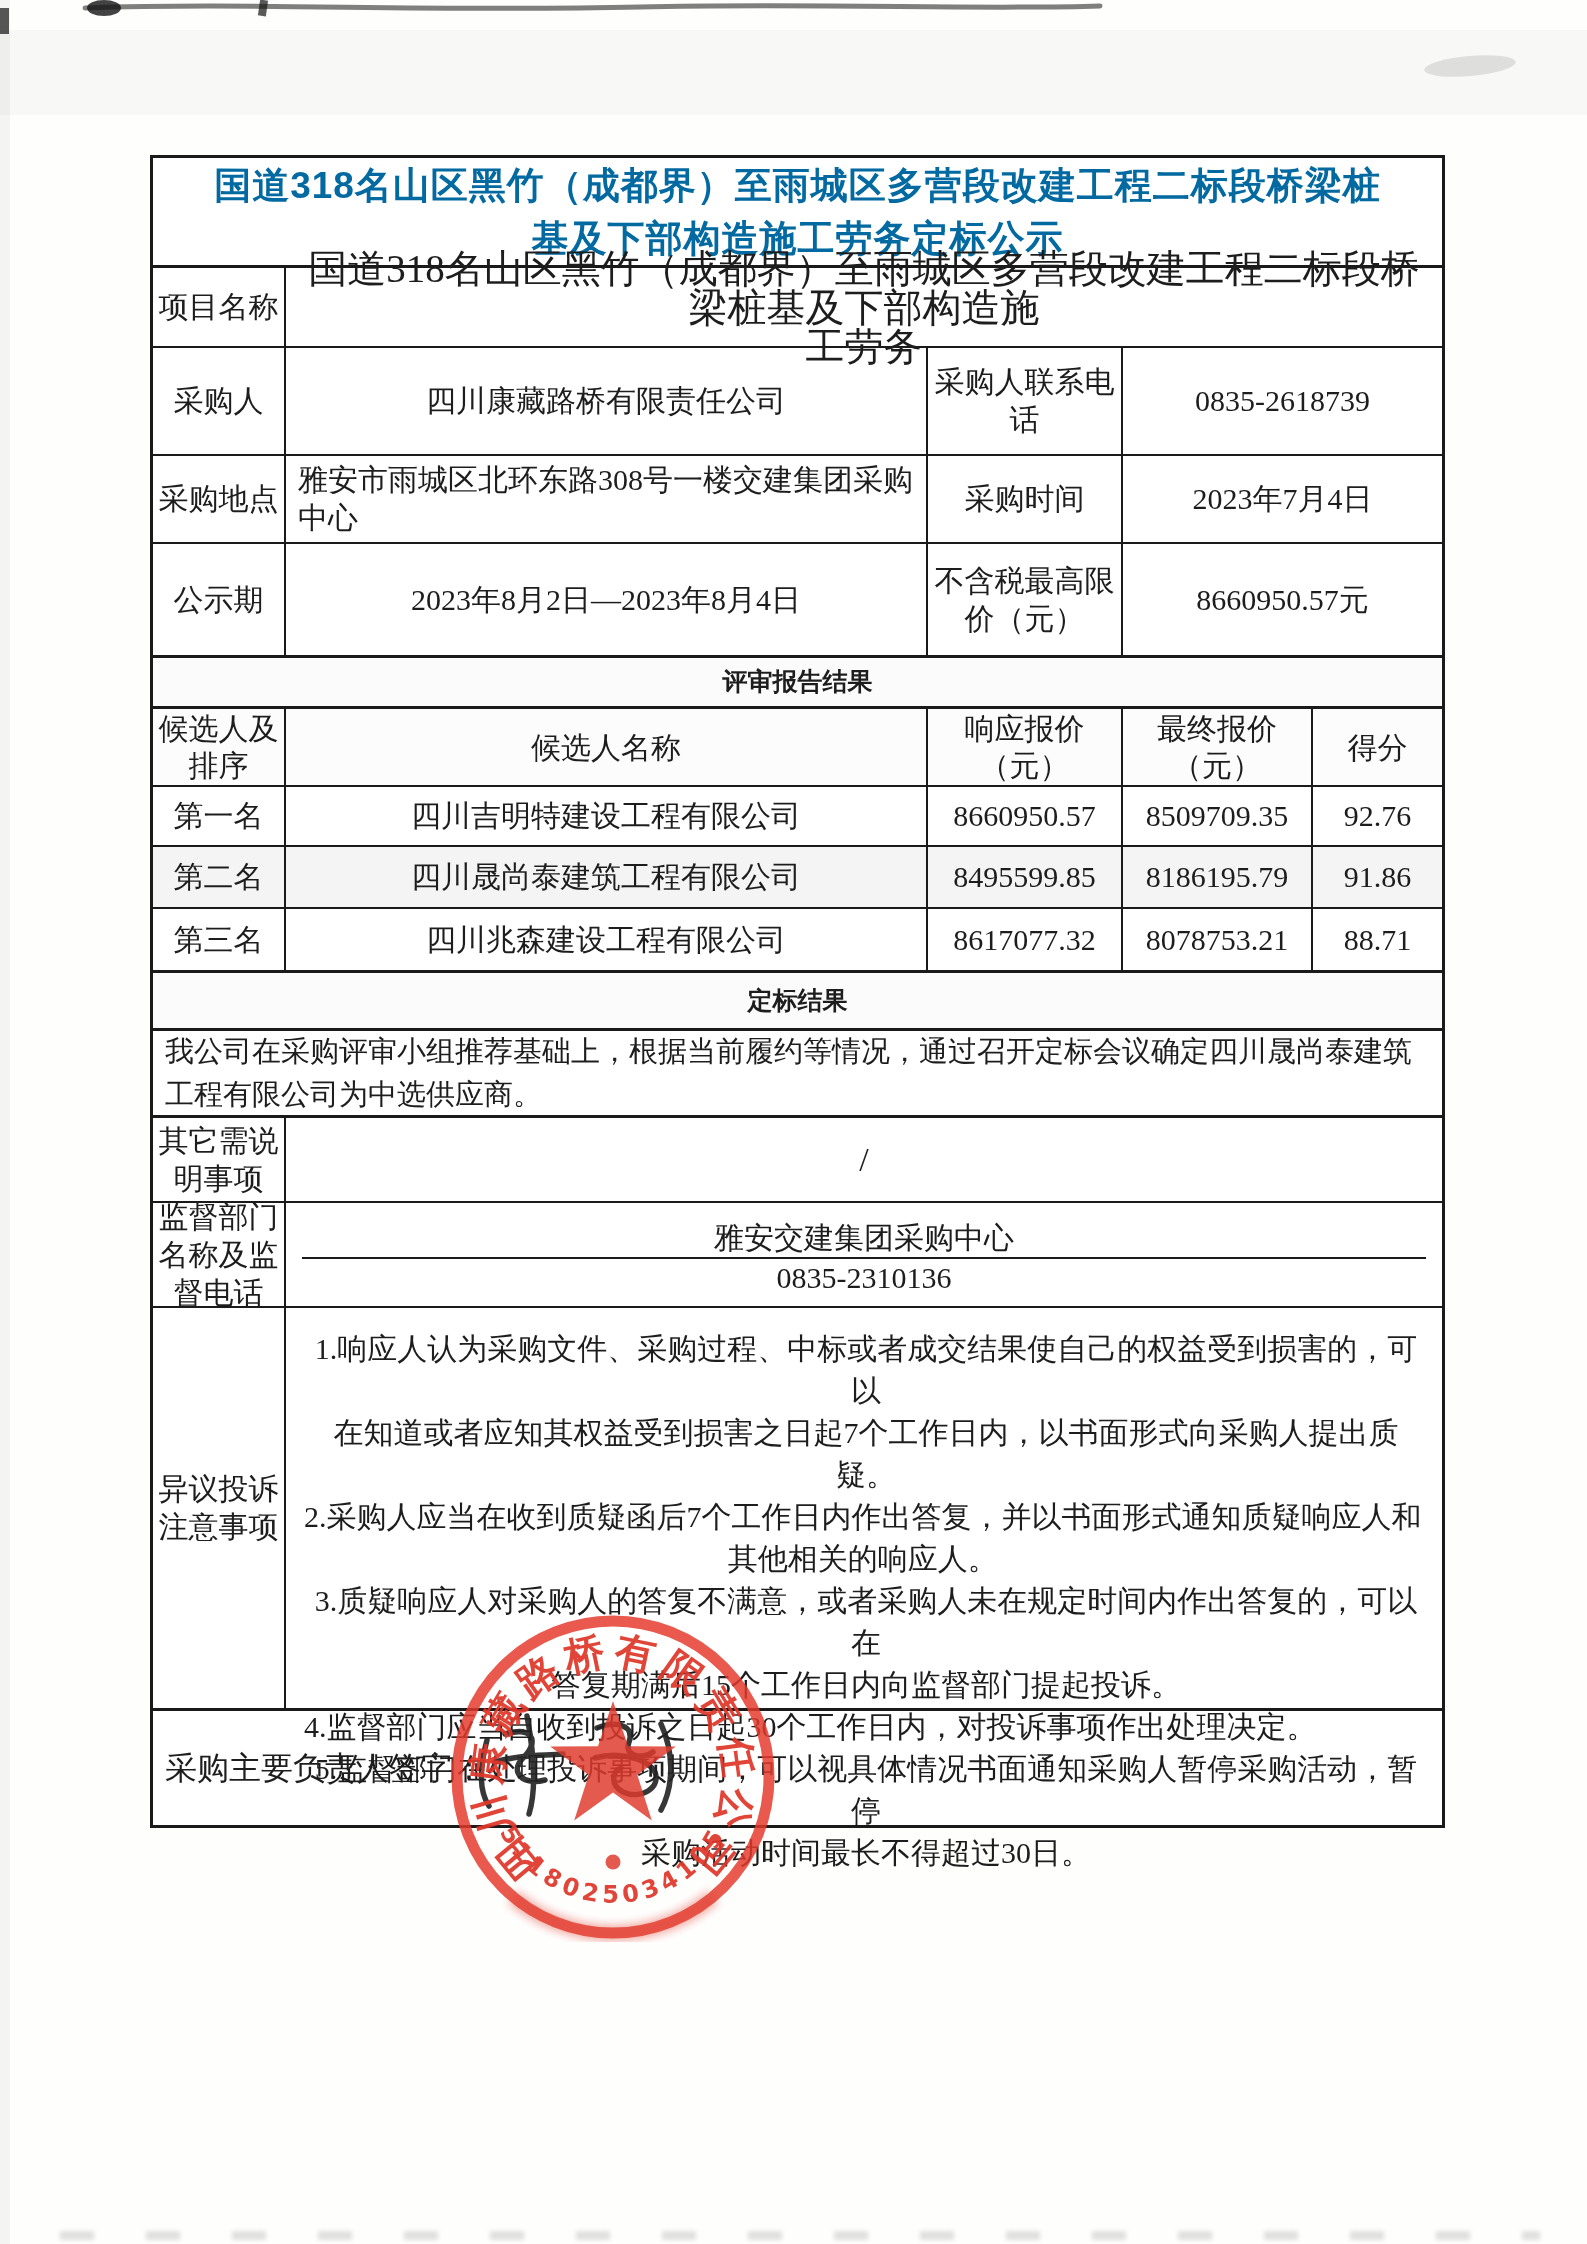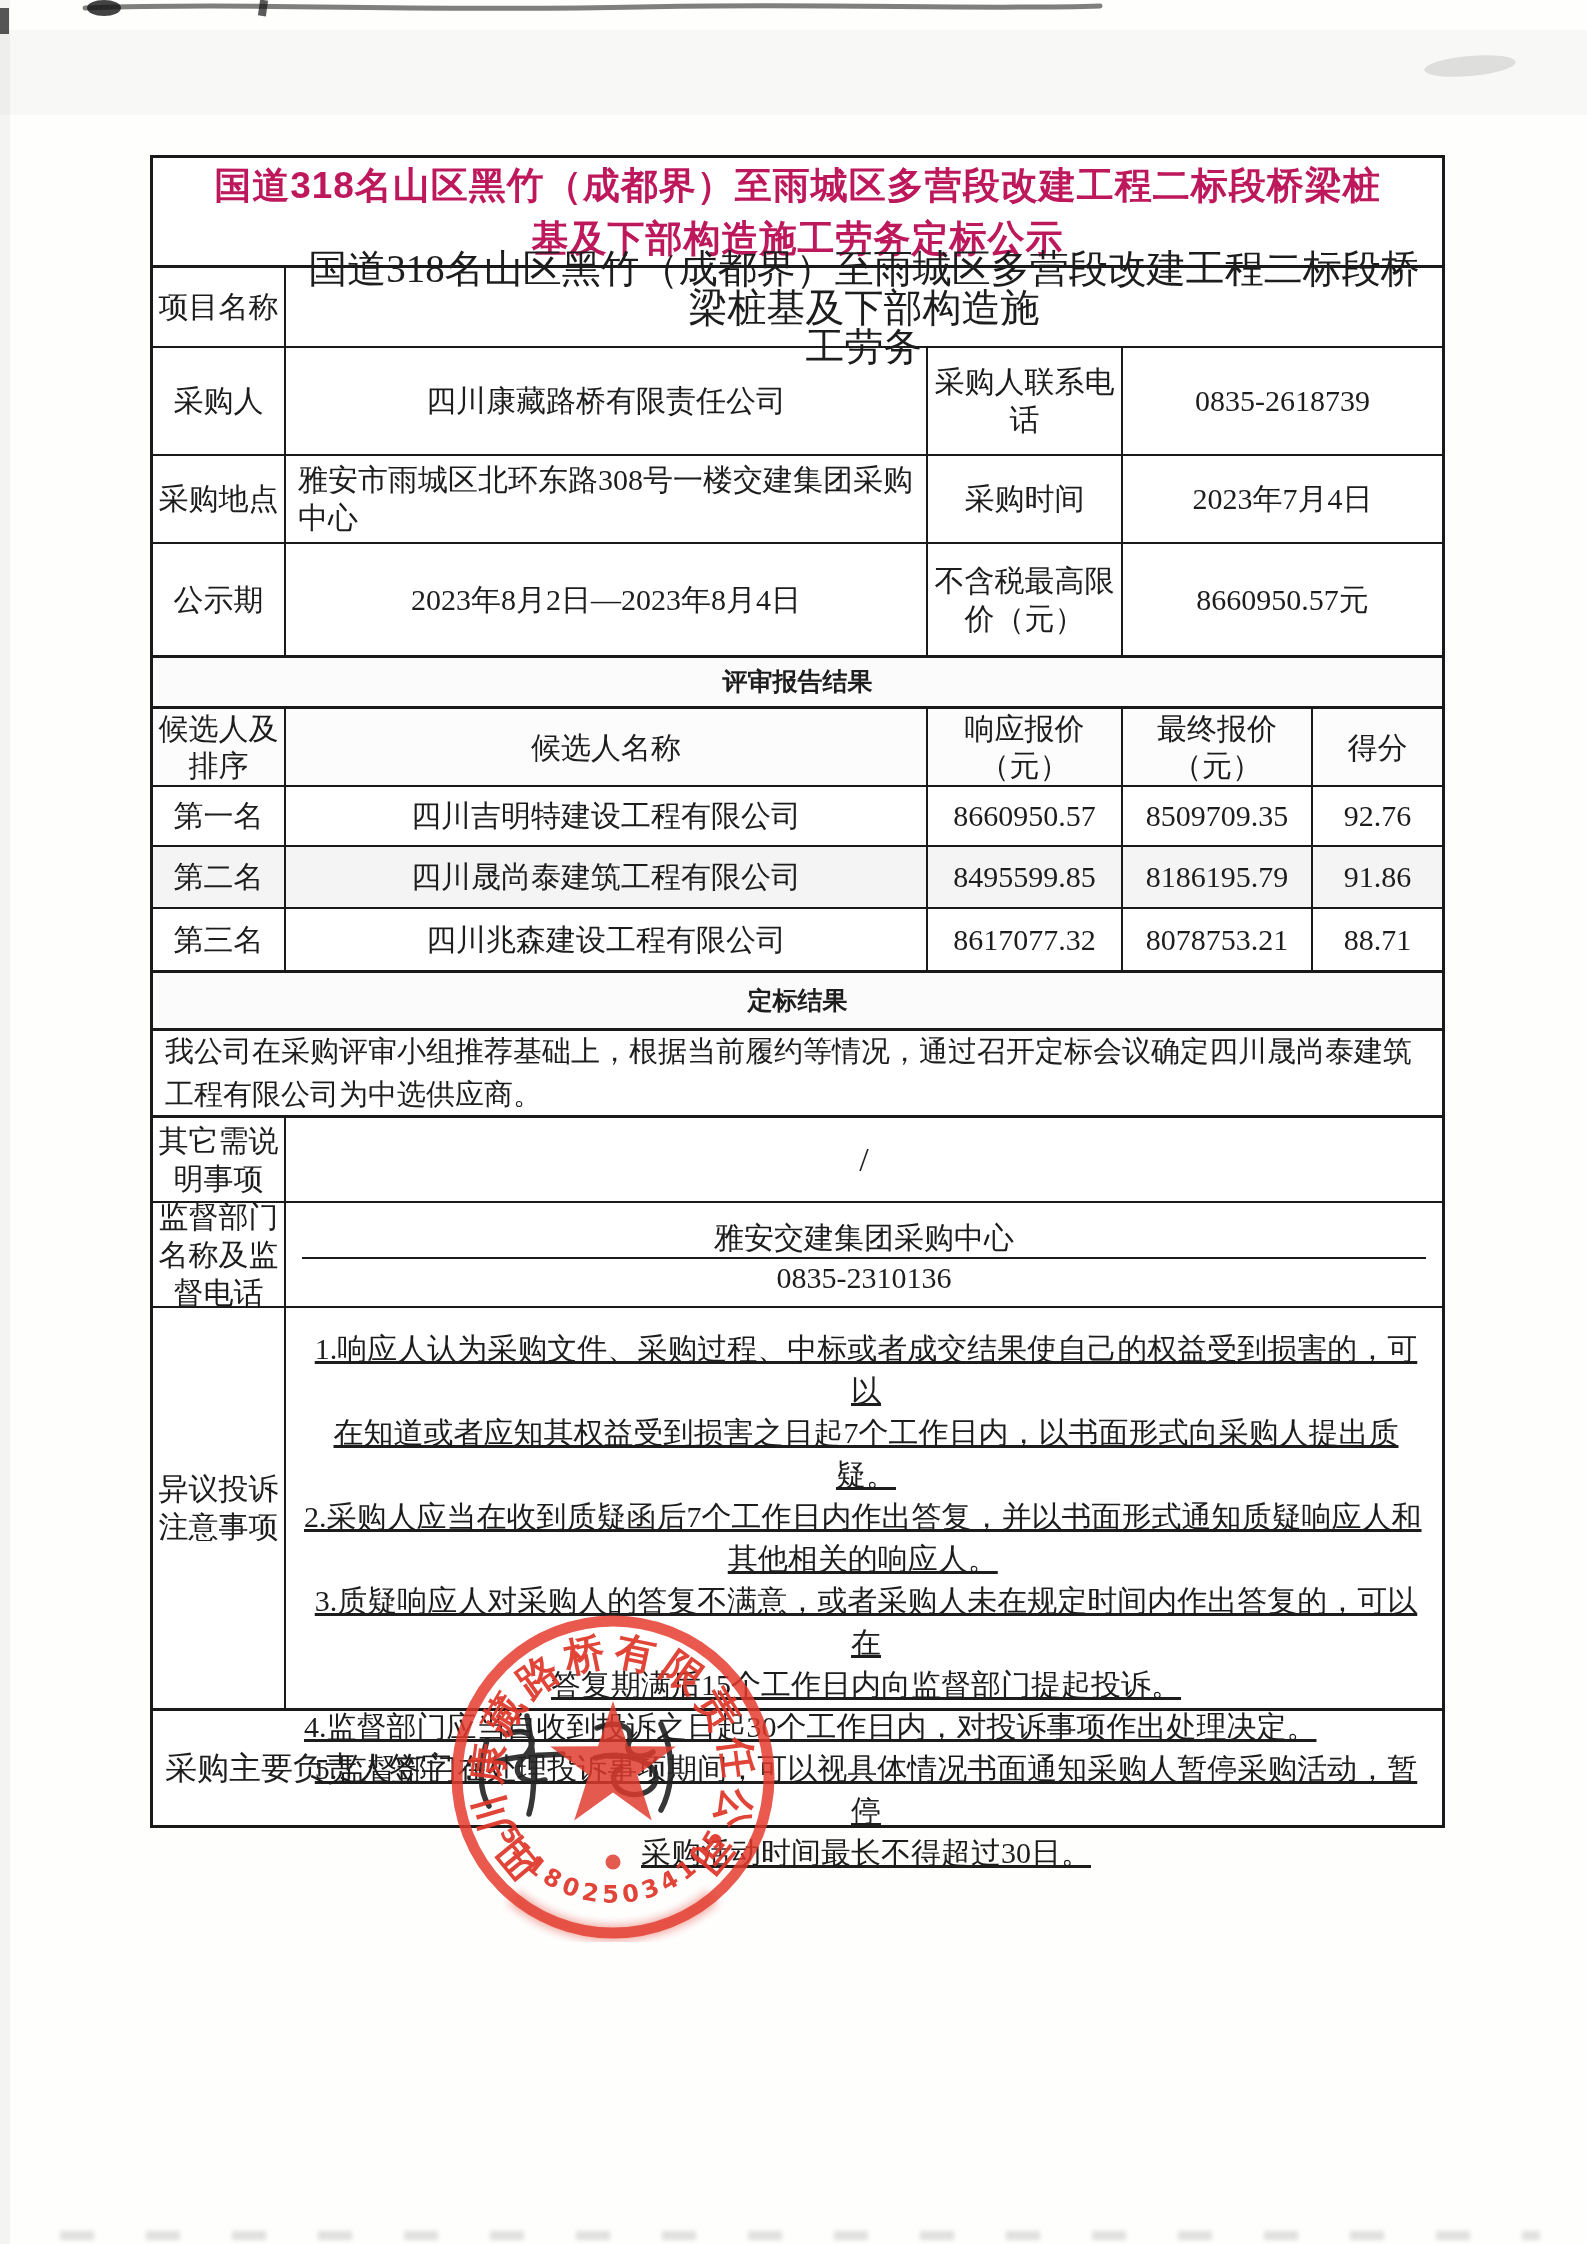--- a/index.html
+++ b/index.html
@@ -40,34 +40,34 @@
   .c:last-child{border-right:none;}
   .w1{width:133px;flex:0 0 auto;}
   .w2{width:642px;flex:0 0 auto;}
   .w3{width:195px;flex:0 0 auto;}
   .w4{width:190px;flex:0 0 auto;}
   .grow{flex:1;}
   .left{justify-content:flex-start;text-align:left;}
   .title-cell{
     font-family:"Liberation Sans","DejaVu Sans",sans-serif;
     font-weight:900;font-size:37px;line-height:53px;letter-spacing:1px;
-    color:#be185d;
+    color:#0369a1;
   }
   .sec-cell{font-weight:700;font-size:25px;background:rgba(0,0,0,.015);}
   .hdr-cell{line-height:37px;background:rgba(0,0,0,.012);}
   .r-rk2{background:#f4f4f4;}
   .proj-val{font-size:39px;line-height:39px;}
   .loc-val{padding-left:12px;}
   .awd-cell{font-size:29px;line-height:43px;padding:0 12px;border-radius:30px;}
   .slash-cell{font-size:34px;}
   .supwrap{flex:1;display:flex;flex-direction:column;padding:16px;}
   .sup-top{height:57px;border-bottom:2px solid #1a1a1a;display:flex;align-items:center;justify-content:center;box-sizing:border-box;}
   .sup-bot{flex:1;display:flex;align-items:center;justify-content:center;}
   .obj-cell{flex-direction:column;align-items:flex-start;justify-content:flex-start;padding:20px 14px 0 18px;line-height:42px;}
-  .obj-item{white-space:pre-line;text-decoration:underline;}
+  .obj-item{white-space:pre-line;}
   .sig-cell{justify-content:flex-start;text-align:left;font-size:32px;padding-left:12px;}
   
   .noise-svg{position:absolute;left:0;top:0;}
   .seal-svg{position:absolute;left:448px;top:1612px;filter:blur(.5px);opacity:.93;}
   .sig-svg{position:absolute;left:465px;top:1700px;}
 </style>
 </head>
 <body>
 
 <div class="page">

